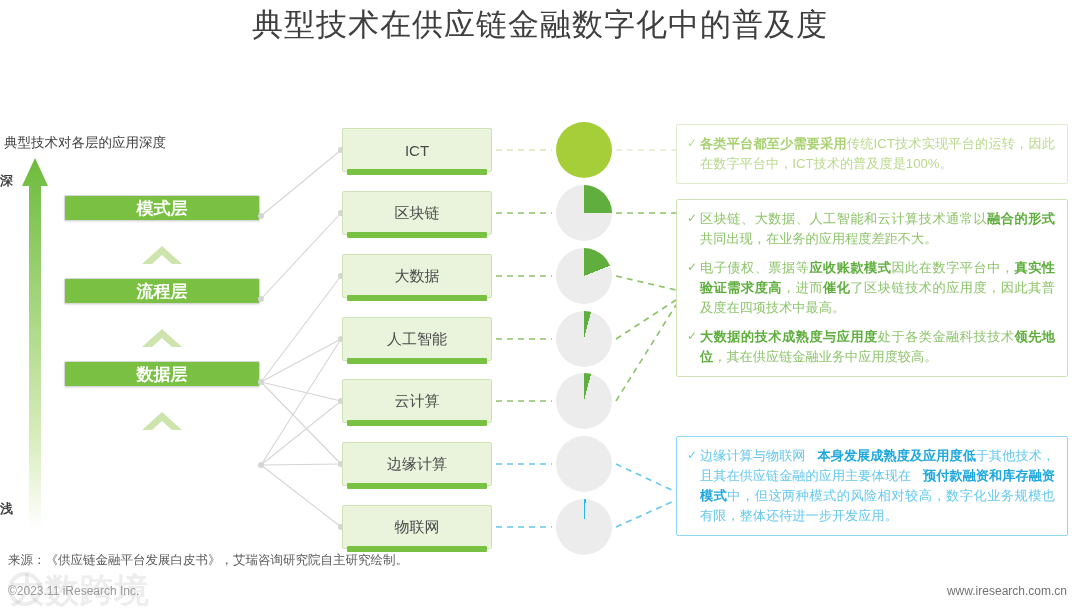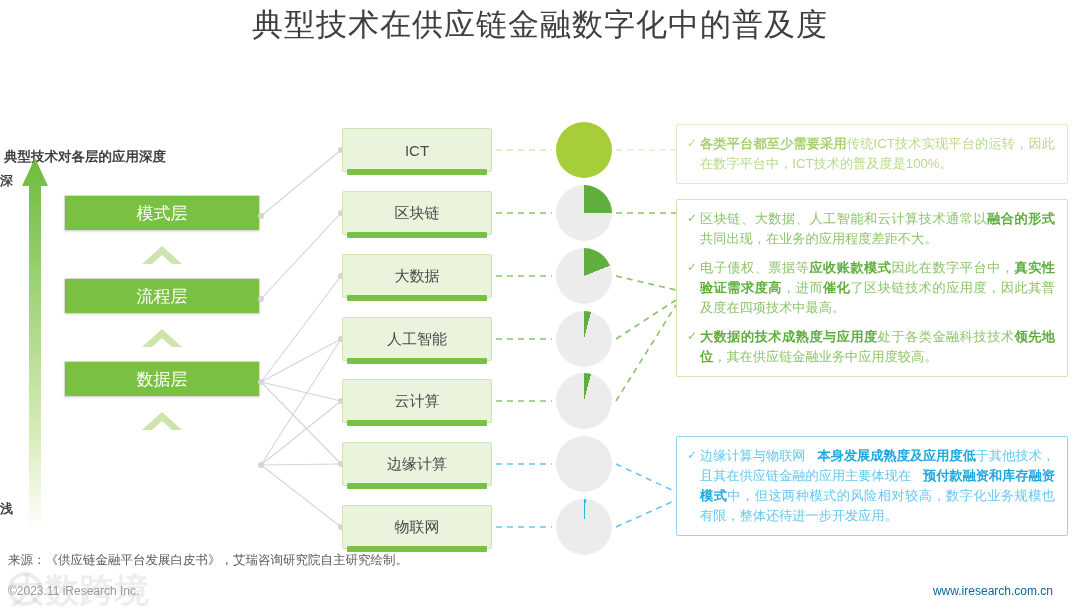--- a/index.html
+++ b/index.html
@@ -15,40 +15,40 @@
   .title {
     position: absolute; left: 0; top: 4px; width: 1080px;
     text-align: center;
     font-size: 31px; font-weight: normal; color: #3f3f3f;
     letter-spacing: 1px;
   }
 
   
   .left-heading {
     position: absolute; left: 4px; top: 134px;
-    font-size: 13.5px; font-weight: bold; color: #3f3f3f; margin-top: 14px;
+    font-size: 13.5px; font-weight: normal; color: #3f3f3f;
   }
 
   
   .depth-arrow { position: absolute; left: 22px; top: 158px; width: 26px; height: 372px; }
   .depth-label {
     position: absolute; left: 0px;
     font-size: 13px; color: #3f3f3f; font-weight: bold;
   }
   .depth-label.deep { top: 172px; }
   .depth-label.shallow { top: 500px; }
 
   
   .layer-box {
-    position: absolute; left: 64px; width: 196px; height: 36px;
+    position: absolute; left: 64px; width: 196px; height: 26px;
     background: #7ac143;
     border: 1px solid #d8d8d8;
     border-radius: 2px;
     display: flex; align-items: center; justify-content: center;
-    color: #ffffff; font-size: 17px; font-weight: normal;
+    color: #ffffff; font-size: 17px; font-weight: bold;
     box-shadow: 0 1px 2px rgba(0,0,0,.10);
   }
   .chev { position: absolute; left: 140px; width: 44px; height: 24px; }
 
   
   .tech-box {
     position: absolute; left: 342px; width: 150px; height: 44px;
     background: #eaf4dd;
     border: 1px solid #cfe3b4;
     border-radius: 2px;
@@ -93,22 +93,22 @@
   
   .source {
     position: absolute; left: 8px; top: 552px;
     font-size: 12.5px; color: #5a5a5a;
   }
   .copyright {
     position: absolute; left: 8px; top: 584px;
     font-size: 12px; color: #9a9a9a;
   }
   .site {
-    position: absolute; right: 27px; top: 584px;
-    font-size: 12px; color: #0369a1;
+    position: absolute; right: 13px; top: 584px;
+    font-size: 12px; color: #737373;
   }
   .watermark {
     position: absolute; left: 10px; top: 568px;
     font-size: 34px; font-weight: bold;
     color: rgba(150,150,150,0.17);
     letter-spacing: 1px;
     pointer-events: none;
   }
   .wm-ring {
     position: absolute; left: 8px; top: 572px;

